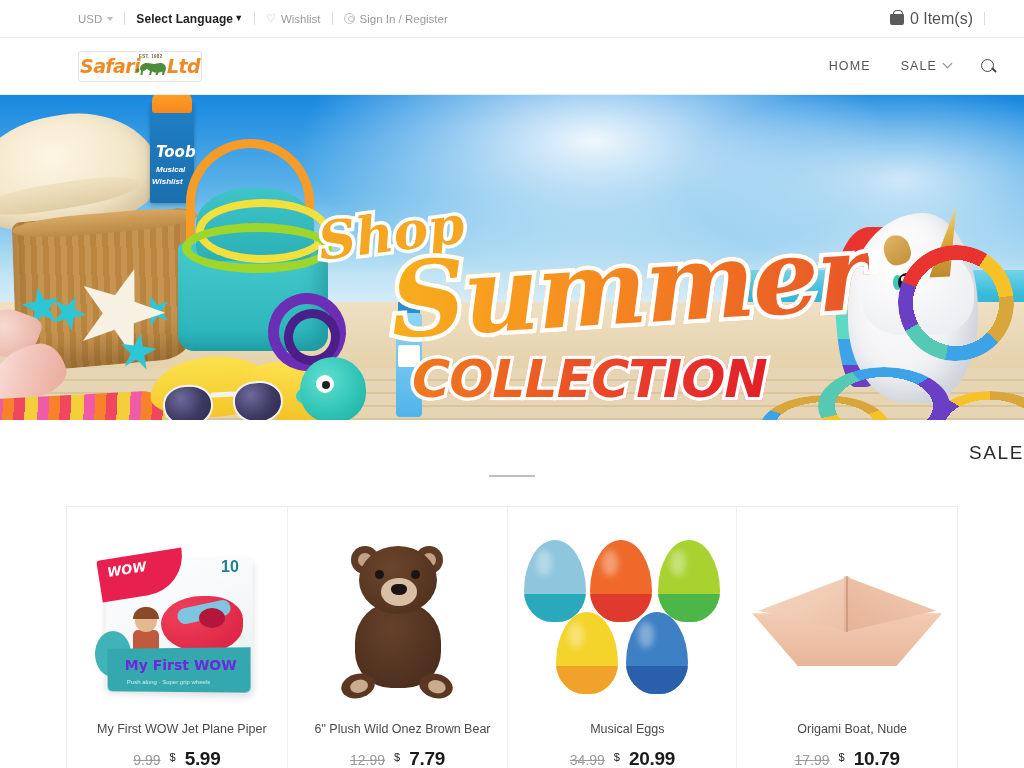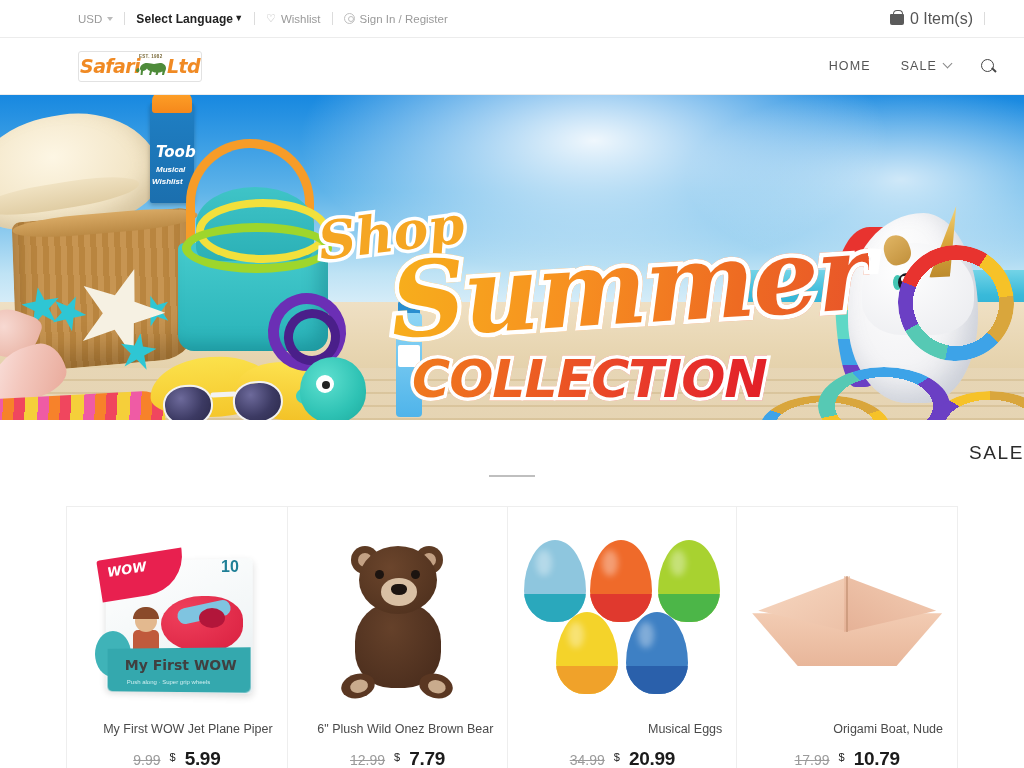--- a/index.html
+++ b/index.html
@@ -404,21 +404,21 @@
     border-right:1px solid #eeeeee;
     padding: 14px 14px 0;
     display:flex; flex-direction:column; align-items:center;
     background:#fff; min-height:274px; cursor:pointer;
   }
   .card-img {
     width:100%; height:198px; display:flex; align-items:center; justify-content:center;
     position:relative;
   }
   .card-name {
-    font-size:12.5px; color:#4a4a4a; text-align:right; width:100%;
+    font-size:12.5px; color:#4a4a4a; text-align:center; width:100%;
     padding-left:10px; line-height:1.3; margin-top:2px;
   }
   .card-price {
     width:100%; text-align:center; margin-top:11px;
     display:flex; align-items:baseline; justify-content:center; gap:9px;
   }
   .price-old { font-size:14px; color:#9b9b9b; text-decoration:line-through; }
   .price-cur { font-size:11px; color:#1b1b1b; position:relative; top:-4px; }
   .price-new { font-size:19px; color:#1b1b1b; font-weight:700; letter-spacing:-.3px; }
 
@@ -441,21 +441,21 @@
   }
   .wow-10 {
     position:absolute; right:18px; top:20px; color:#1f7f96; font-weight:800; font-size:16px;
   }
   .wow-teal {
     position:absolute; left:8px; bottom:11px; width:144px; height:44px;
     background:#34a8ae; border-radius:0 0 5px 5px;
     transform: perspective(300px) rotateY(-7deg);
   }
   .wow-teal-t {
-    position:absolute; left:28px; bottom:30px; color:#404040; font-size:14px; font-weight:700;
+    position:absolute; left:28px; bottom:30px; color:#6d28d9; font-size:14px; font-weight:700;
     font-family:"DejaVu Sans",sans-serif;
   }
   .wow-teal-s {
     position:absolute; left:30px; bottom:18px; color:#cfeef0; font-size:6px;
   }
   .wow-plane {
     position:absolute; right:14px; top:58px; width:82px; height:56px;
     background: radial-gradient(ellipse at 30% 30%, #f0405c, #d81f3f);
     border-radius: 50% 42% 46% 50%;
   }

